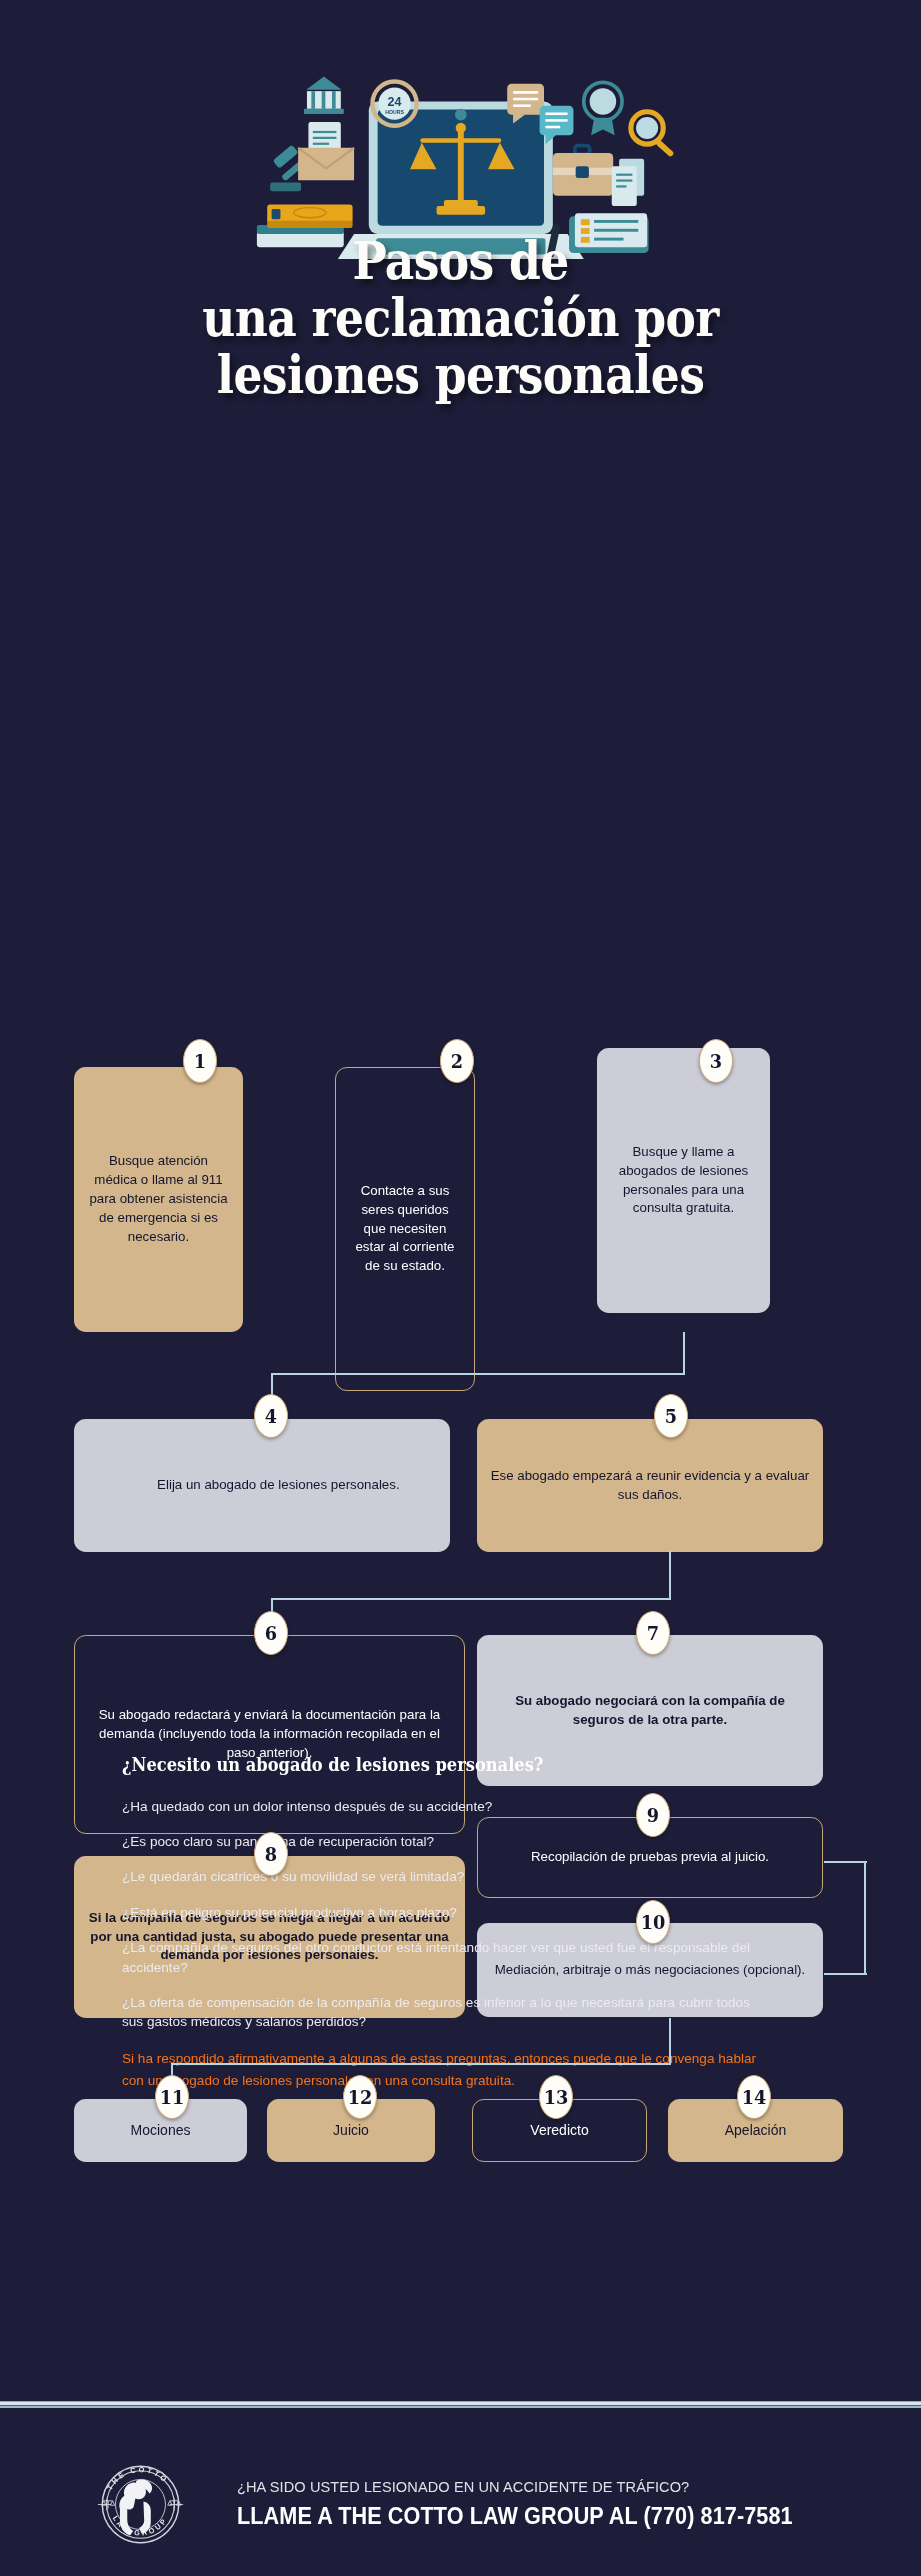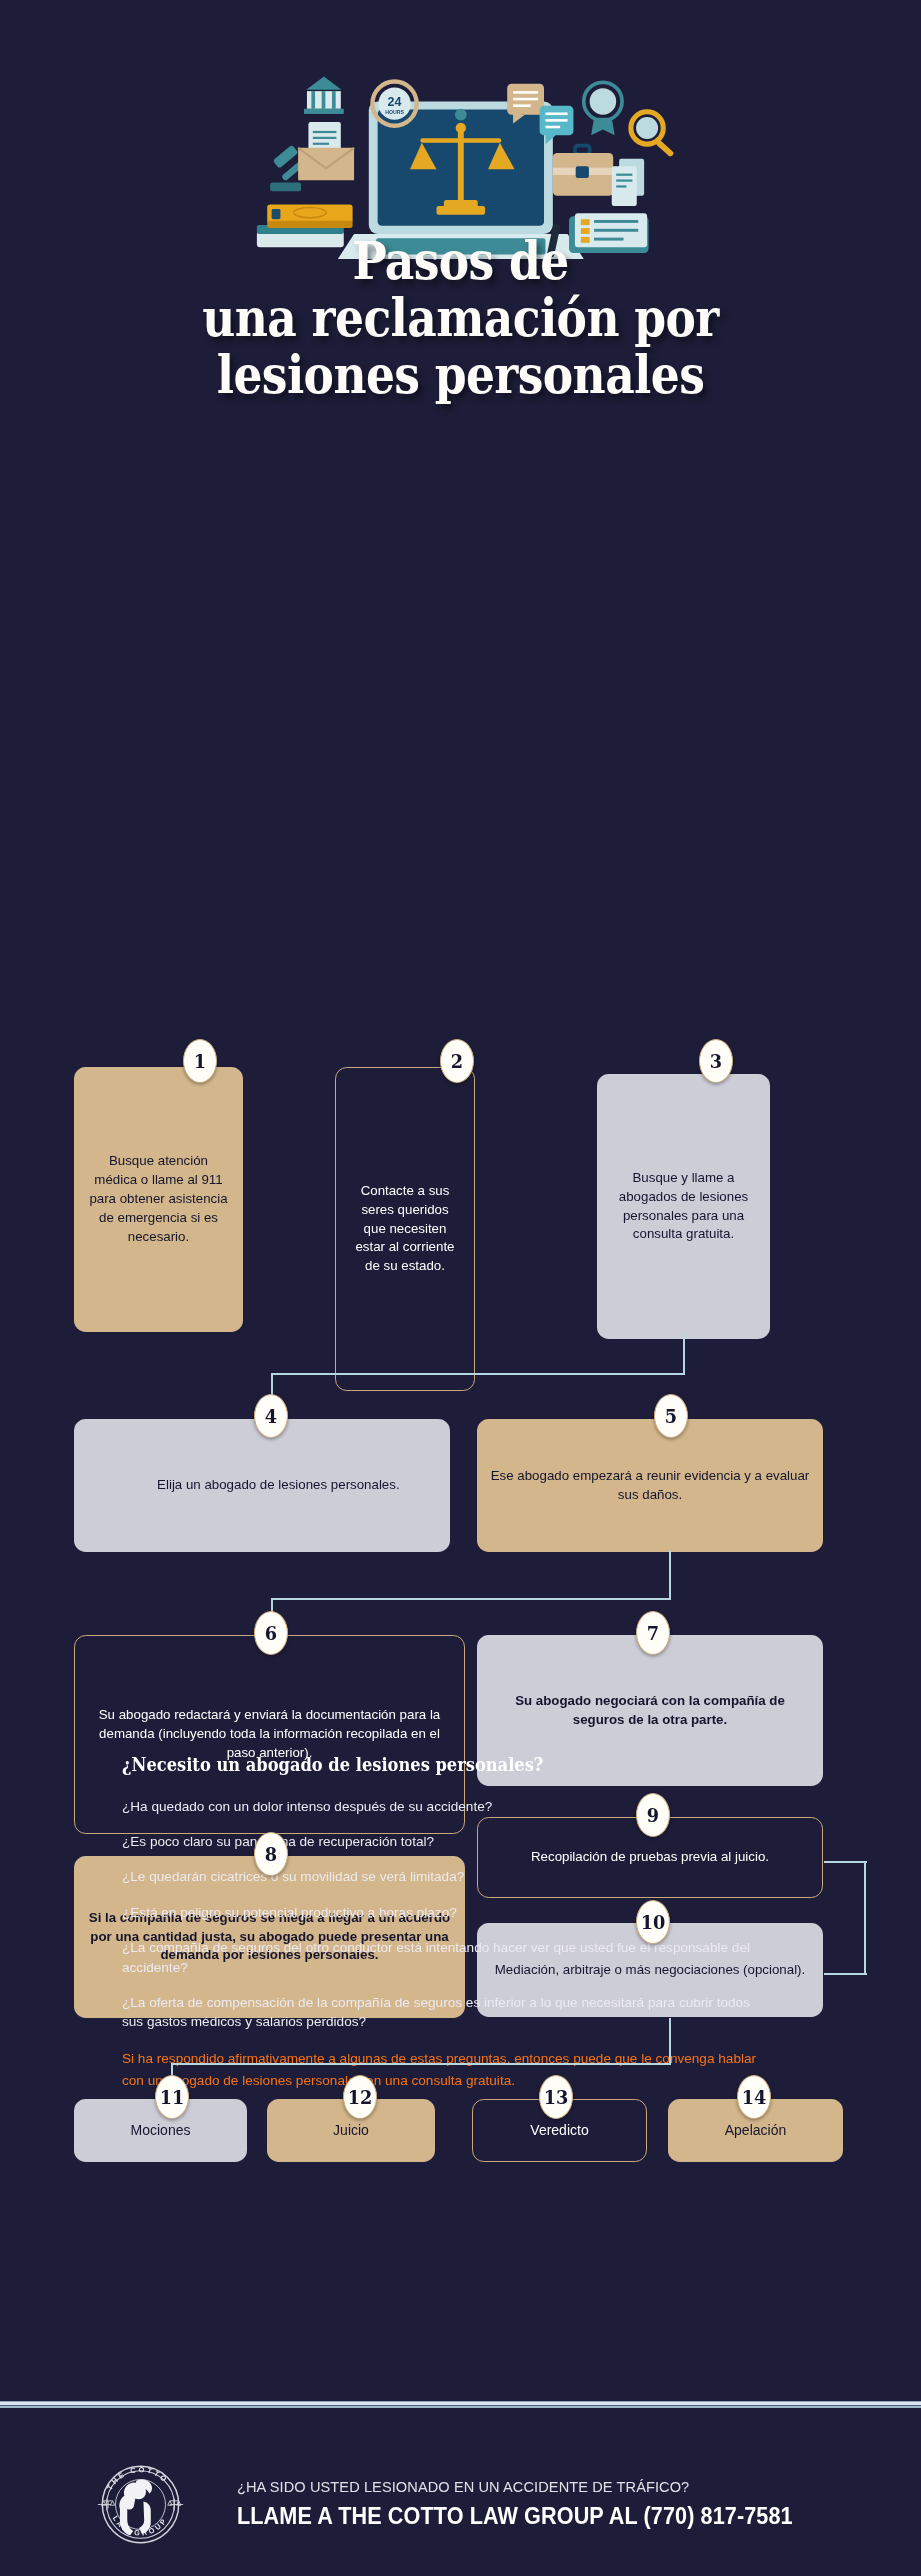--- a/index.html
+++ b/index.html
@@ -293,21 +293,21 @@
       <span>1</span>
     </div>
 
   <div class="box box-out" style="left:335px;  top:551px; width:140px; height:324px;">
       <span>Contacte a sus seres queridos que necesiten estar al corriente de su estado.</span>
     </div>
   <div class="badge" style="left:440px; top:523px;">
       <span>2</span>
     </div>
 
-  <div class="box box-grey" style="left:597px;  top:558px; width:173px; height:265px;">
+  <div class="box box-grey" style="left:597px;  top:532px; width:173px; height:265px;">
       <span>Busque y llame a abogados de lesiones personales para una consulta gratuita.</span>
     </div>
   <div class="badge" style="left:699px; top:523px;">
       <span>3</span>
     </div>
 
   <div class="conn conn-v" style="left:683px; top:816px; height:43px;"></div>
   <div class="conn conn-h" style="left:271px; top:857px; width:414px;"></div>
   <div class="conn conn-v" style="left:271px; top:857px; height:49px;"></div>
 

